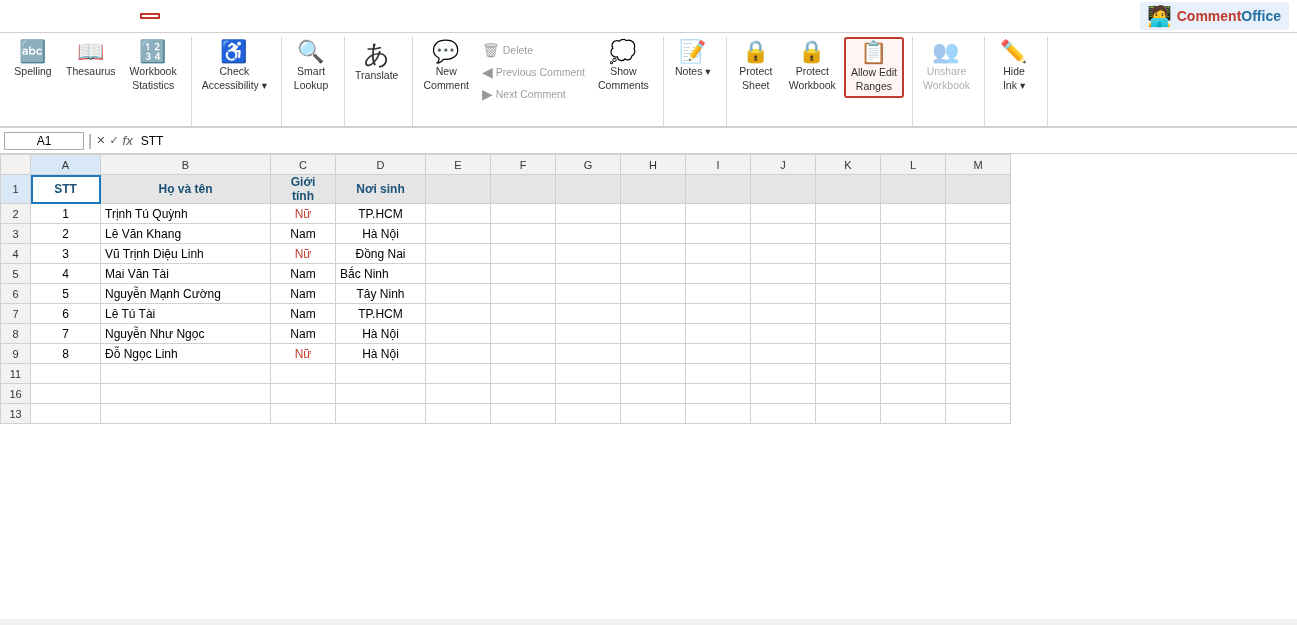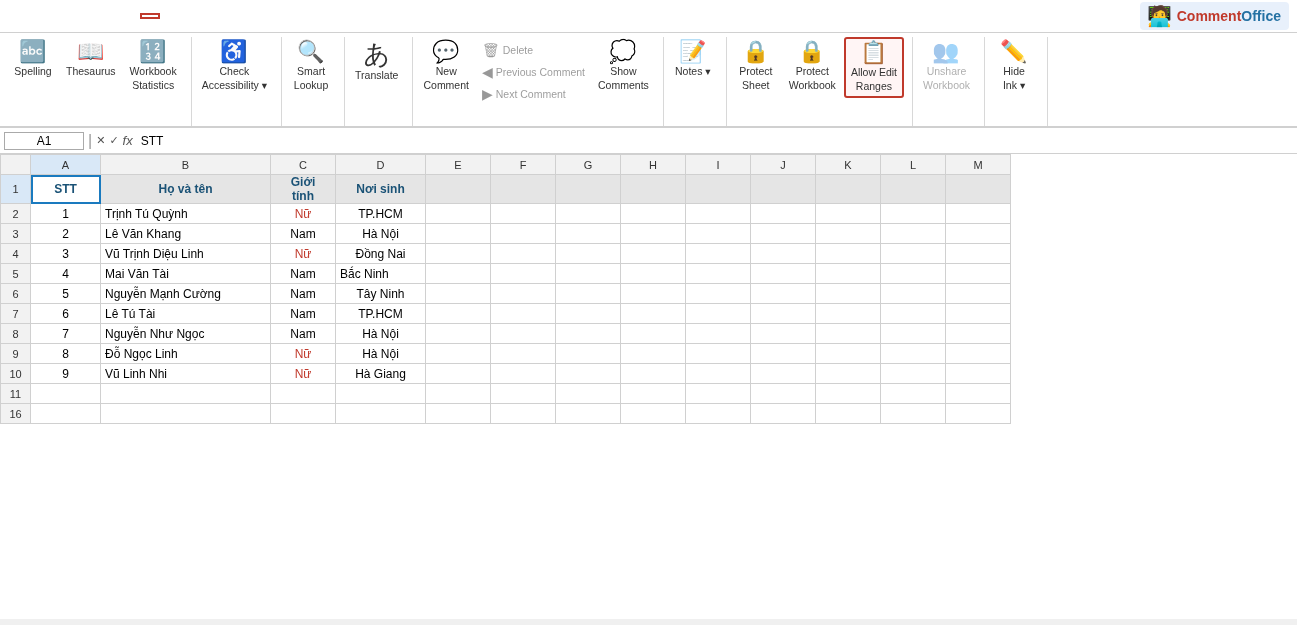--- a/index.html
+++ b/index.html
@@ -533,53 +533,53 @@
           <td></td>
           <td></td>
           <td></td>
           <td></td>
           <td></td>
           <td></td>
           <td></td>
           <td></td>
         </tr>
         <tr>
-          <td class="row-header">10</td>
-          <td style="text-align: center;">9</td>
-          <td>Vũ Linh Nhi</td>
-          <td style="color: rgb(192, 57, 43); text-align: center;">Nữ</td>
-          <td style="text-align: center;">Hà Giang</td>
-          <td></td>
-          <td></td>
-          <td></td>
-          <td></td>
-          <td></td>
-          <td></td>
-          <td></td>
-          <td></td>
-          <td></td>
-        </tr>
-        <tr>
           <td class="row-header">11</td>
           <td style="text-align: center;"></td>
           <td></td>
           <td style="text-align: center;"></td>
           <td style="text-align: center;"></td>
           <td></td>
           <td></td>
           <td></td>
           <td></td>
           <td></td>
           <td></td>
           <td></td>
           <td></td>
           <td></td>
         </tr>
         <tr>
           <td class="row-header">16</td>
+          <td style="text-align: center;"></td>
+          <td></td>
+          <td style="text-align: center;"></td>
+          <td style="text-align: center;"></td>
+          <td></td>
+          <td></td>
+          <td></td>
+          <td></td>
+          <td></td>
+          <td></td>
+          <td></td>
+          <td></td>
+          <td></td>
+        </tr>
+        <tr>
+          <td class="row-header">13</td>
           <td style="text-align: center;"></td>
           <td></td>
           <td style="text-align: center;"></td>
           <td style="text-align: center;"></td>
           <td></td>
           <td></td>
           <td></td>
           <td></td>
           <td></td>
           <td></td>

